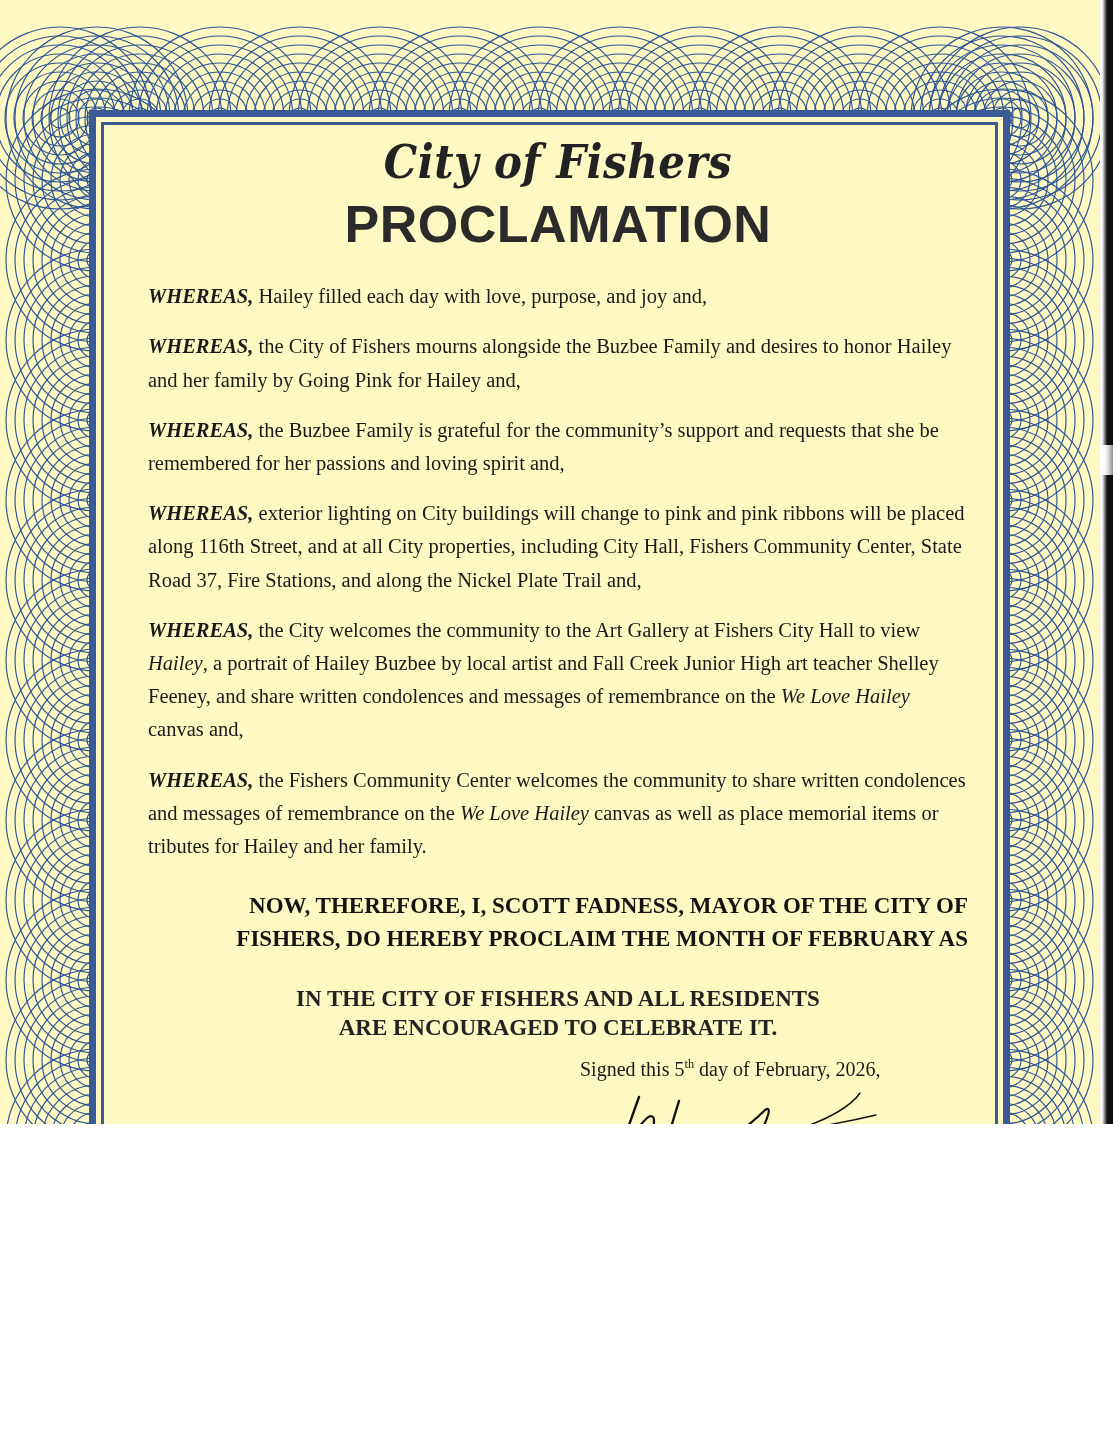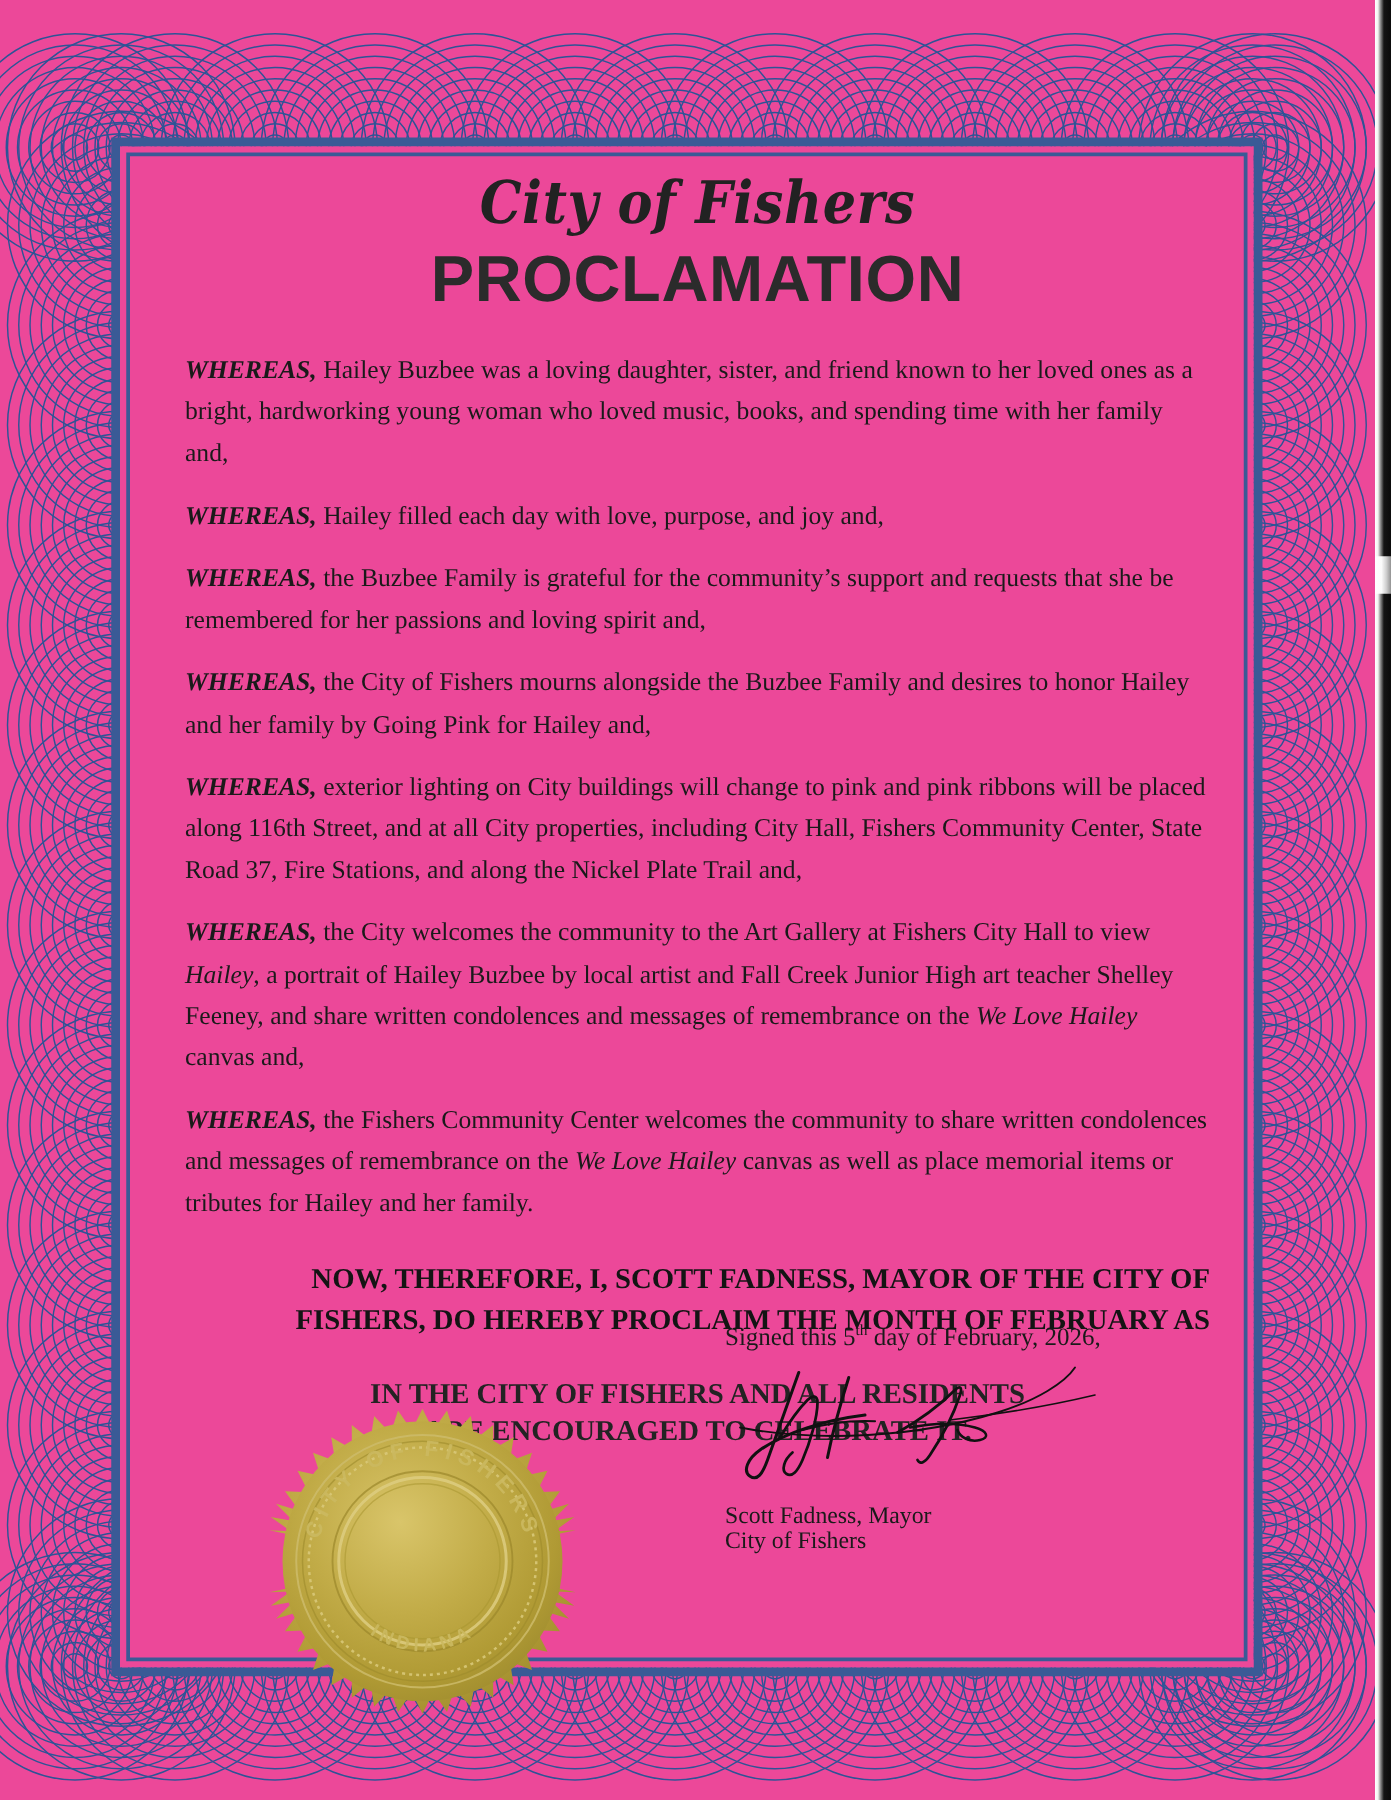--- a/index.html
+++ b/index.html
@@ -7,22 +7,22 @@
     padding: 0;
     background: #ffffff;
   }
   body {
     font-family: "Liberation Serif", "DejaVu Serif", serif;
   }
 
   #page {
     position: relative;
     width: 1113px;
-    height: 1440px;
-    background: #ec4899;
+    height: 1124px;
+    background: #fef9c3;
     overflow: hidden;
   }
 
   
   #border-art {
     position: absolute;
     left: 0;
     top: 0;
     width: 1113px;
     height: 1440px;
@@ -287,30 +287,27 @@
   <div id="frame-outer"></div>
   <div id="frame-inner"></div>
 
   <div id="content">
 
     <div class="org-name">City of Fishers</div>
     <div class="doc-kind">PROCLAMATION</div>
 
     <div class="body-block">
       <p class="clause">
-        <span class="lead">WHEREAS,</span><span> Hailey Buzbee was a loving daughter, sister, and friend known to her loved ones as a bright, hardworking young woman who loved music, books, and spending time with her family and,</span>
-      </p>
-      <p class="clause">
         <span class="lead">WHEREAS,</span><span> Hailey filled each day with love, purpose, and joy and,</span>
       </p>
       <p class="clause">
+        <span class="lead">WHEREAS,</span><span> the City of Fishers mourns alongside the Buzbee Family and desires to honor Hailey and her family by Going Pink for Hailey and,</span>
+      </p>
+      <p class="clause">
         <span class="lead">WHEREAS,</span><span> the Buzbee Family is grateful for the community’s support and requests that she be remembered for her passions and loving spirit and,</span>
-      </p>
-      <p class="clause">
-        <span class="lead">WHEREAS,</span><span> the City of Fishers mourns alongside the Buzbee Family and desires to honor Hailey and her family by Going Pink for Hailey and,</span>
       </p>
       <p class="clause">
         <span class="lead">WHEREAS,</span><span> exterior lighting on City buildings will change to pink and pink ribbons will be placed along 116th Street, and at all City properties, including City Hall, Fishers Community Center, State Road 37, Fire Stations, and along the Nickel Plate Trail and,</span>
       </p>
       <p class="clause">
         <span class="lead">WHEREAS,</span><span class="rich"><span> the City welcomes the community to the Art Gallery at Fishers City Hall to view </span><em>Hailey</em><span>, a portrait of Hailey Buzbee by local artist and Fall Creek Junior High art teacher Shelley Feeney, and share written condolences and messages of remembrance on the </span><em>We Love Hailey</em><span> canvas and,</span></span>
       </p>
       <p class="clause">
         <span class="lead">WHEREAS,</span><span class="rich"><span> the Fishers Community Center welcomes the community to share written condolences and messages of remembrance on the </span><em>We Love Hailey</em><span> canvas as well as place memorial items or tributes for Hailey and her family.</span></span>
       </p>

